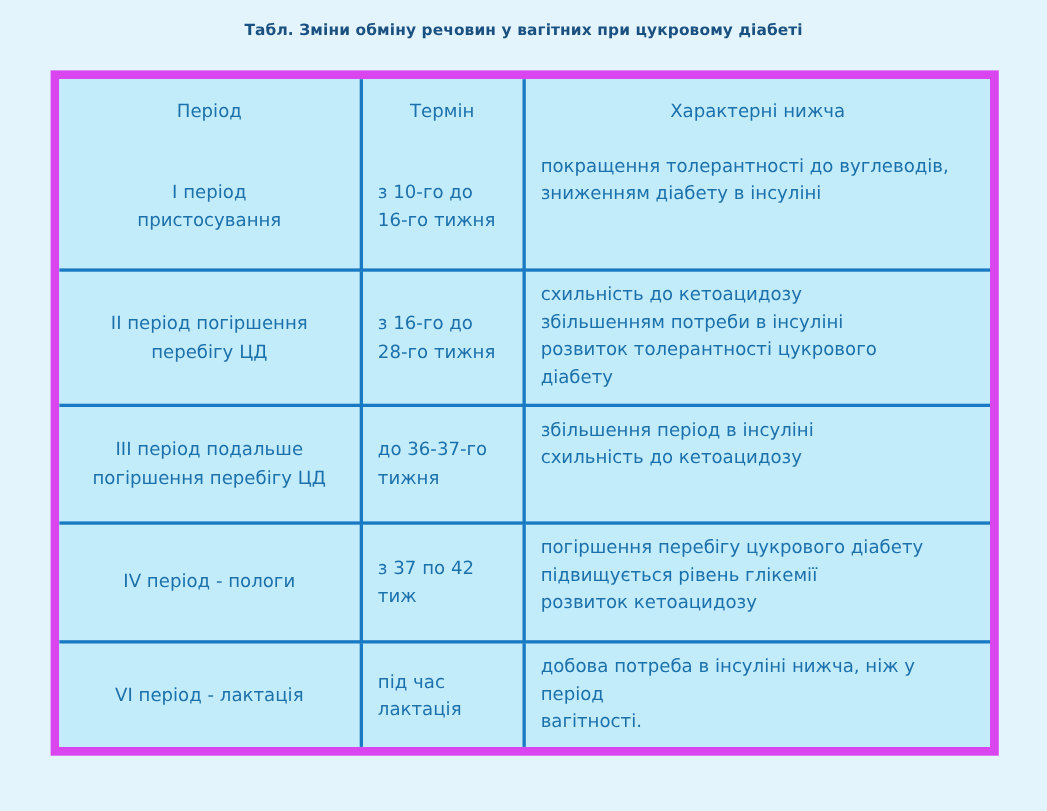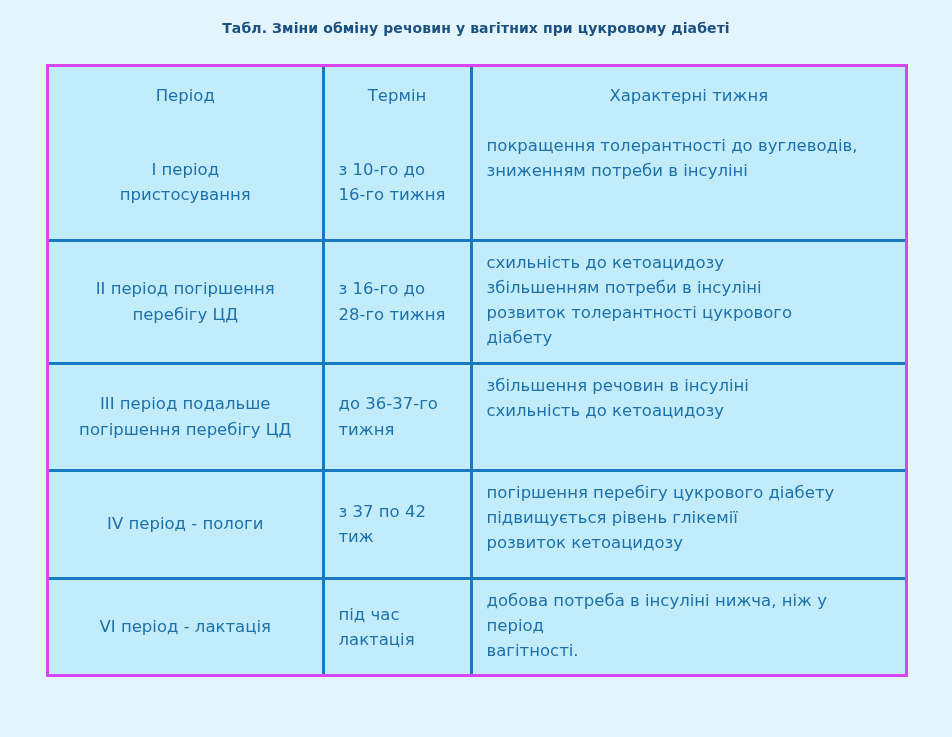--- a/index.html
+++ b/index.html
@@ -32,21 +32,21 @@
     color: #1a5181;
     letter-spacing: 0.1px;
     white-space: nowrap;
   }
 
   .table-wrap {
     position: absolute;
     left: 46px;
     top: 64px;
     width: 862px;
-    border: 3px solid #d946ef;
+    border: 8px solid #d946ef;
     box-sizing: border-box;
     background: #a16207;
   }
 
   table.data-table {
     width: 100%;
     border-collapse: collapse;
     table-layout: fixed;
     background: #c3ecfb;
   }
@@ -116,37 +116,37 @@
     <table class="data-table">
       <colgroup>
         <col class="col-period">
         <col class="col-term">
         <col class="col-changes">
       </colgroup>
       <thead>
         <tr>
           <th>Період</th>
           <th>Термін</th>
-          <th>Характерні тижня</th>
+          <th>Характерні нижча</th>
         </tr>
       </thead>
       <tbody>
 
         <tr class="row-h1">
           <td class="cell-period">
             <span class="line">I період</span>
             <span class="line">пристосування</span>
           </td>
           <td class="cell-term">
             <span class="line">з 10-го до</span>
             <span class="line">16-го тижня</span>
           </td>
           <td class="cell-changes">
             <span class="line">покращення толерантності до вуглеводів,</span>
-            <span class="line">зниженням потреби в інсуліні</span>
+            <span class="line">зниженням діабету в інсуліні</span>
           </td>
         </tr>
 
         <tr class="row-h2">
           <td class="cell-period">
             <span class="line">II період погіршення</span>
             <span class="line">перебігу ЦД</span>
           </td>
           <td class="cell-term">
             <span class="line">з 16-го до</span>
@@ -163,21 +163,21 @@
         <tr class="row-h3">
           <td class="cell-period">
             <span class="line">III період подальше</span>
             <span class="line">погіршення перебігу ЦД</span>
           </td>
           <td class="cell-term">
             <span class="line">до 36-37-го</span>
             <span class="line">тижня</span>
           </td>
           <td class="cell-changes">
-            <span class="line">збільшення речовин в інсуліні</span>
+            <span class="line">збільшення період в інсуліні</span>
             <span class="line">схильність до кетоацидозу</span>
           </td>
         </tr>
 
         <tr class="row-h4">
           <td class="cell-period">
             <span class="line">IV період - пологи</span>
           </td>
           <td class="cell-term">
             <span class="line">з 37 по 42</span>

